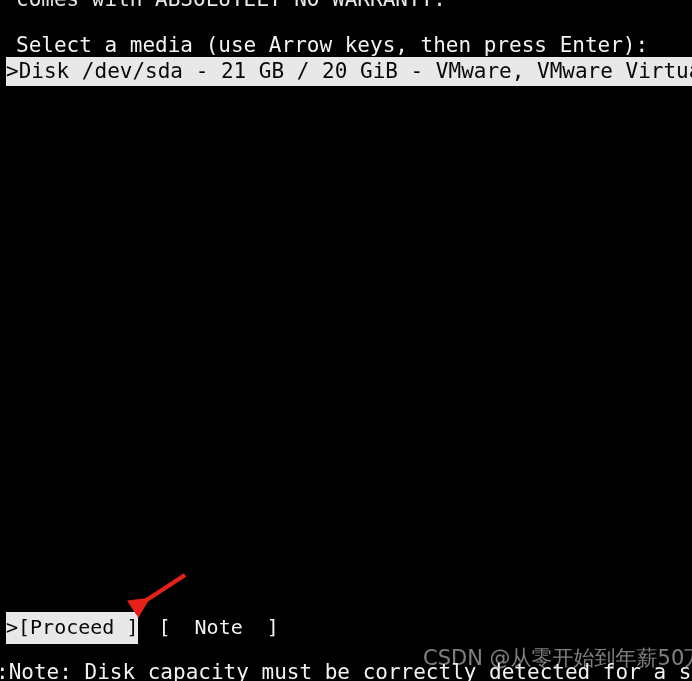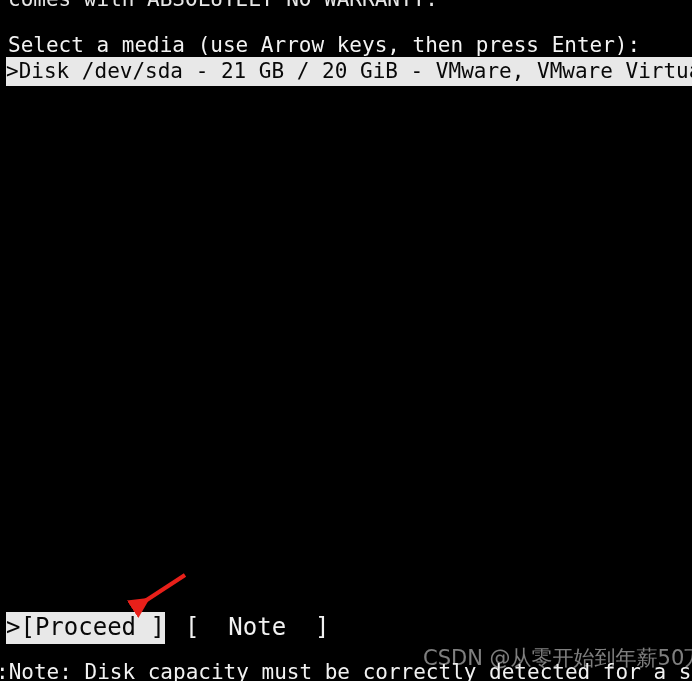--- a/index.html
+++ b/index.html
@@ -17,21 +17,21 @@
     font-family: "DejaVu Sans Mono", "Liberation Mono", monospace;
     font-size: 21px;
     line-height: 26px;
     color: #f2f2f2;
     -webkit-font-smoothing: none;
   }
 
   
   .row {
     position: absolute;
-    left: 8px;
+    left: 16px;
     white-space: pre;
     letter-spacing: 0px;
   }
 
   .row-warranty {
     top: -14px;
     color: #e6e6e6;
   }
 
   .row-prompt {
@@ -60,21 +60,21 @@
     position: absolute;
     top: 612px;
     left: 6px;
     white-space: pre;
     display: flex;
     align-items: flex-start;
   }
   .btn {
     white-space: pre;
     padding: 2px 0 4px 0;
-    font-size: 24px;
+    font-size: 20px;
     line-height: 26px;
     font-family: "DejaVu Sans Mono", "Liberation Mono", monospace;
     background: transparent;
     border: 0;
     color: #f2f2f2;
     text-align: right;
   }
   .btn.selected {
     background: #e8e8e8;
     color: #080808;

